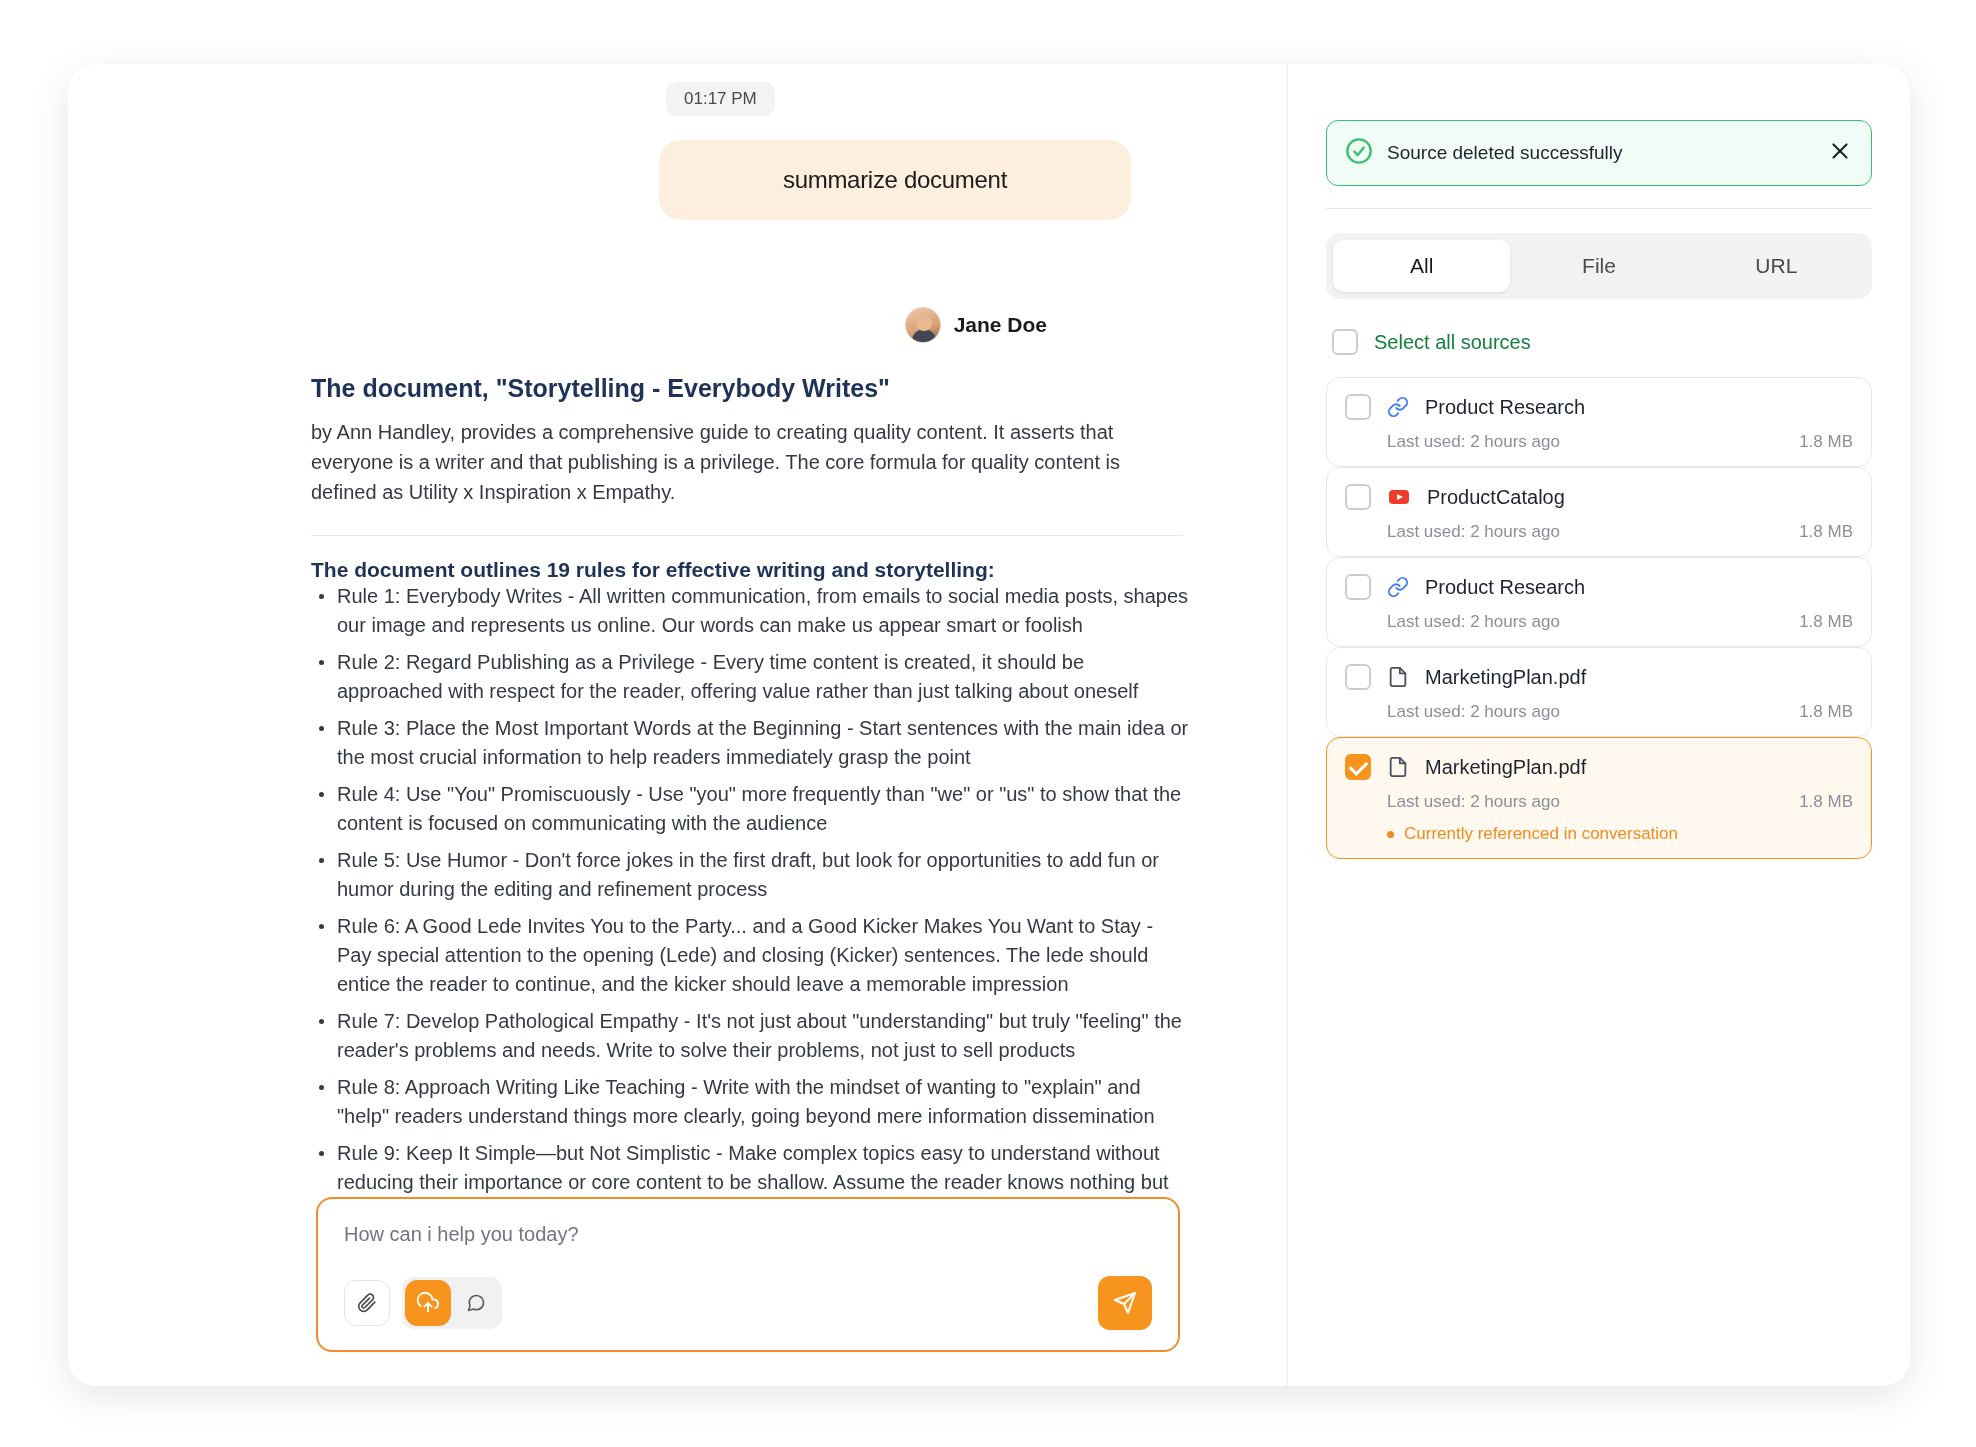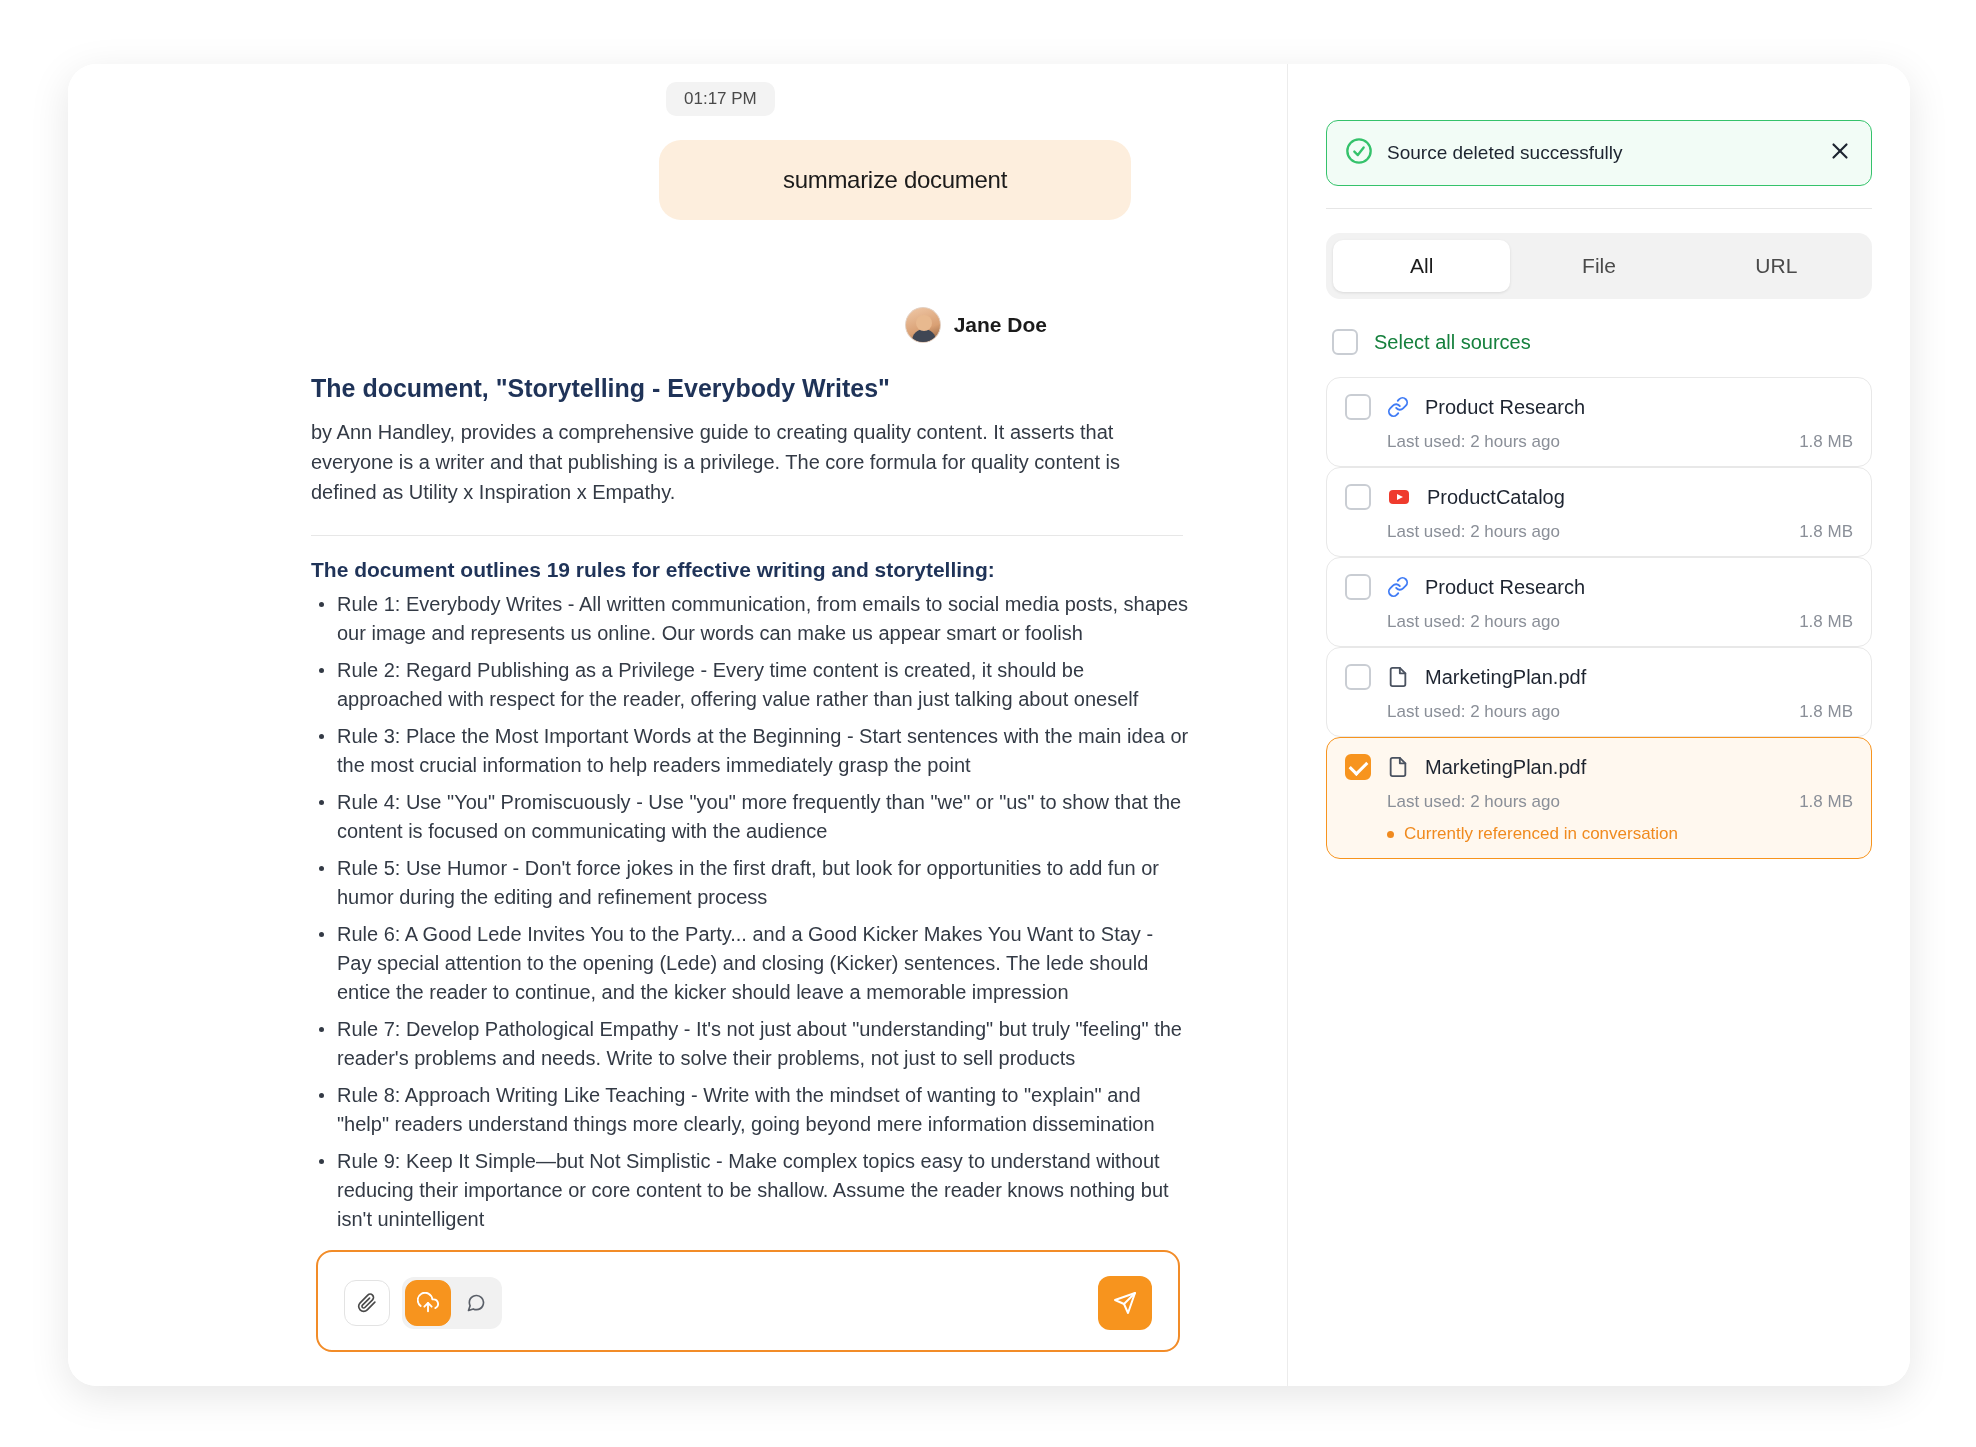--- a/index.html
+++ b/index.html
@@ -87,21 +87,21 @@
   }
   .answer p.lead {
     font-size: 20px; color: #333a45; line-height: 1.5;
   }
   .divider {
     margin: 28px 0 22px 0;
     border-top: 1px solid #e7e7e7;
     width: 872px;
   }
   .answer h3 {
-    font-size: 21px; color: #1f3358; font-weight: 700; margin-bottom: 8px;
+    font-size: 21px; color: #1f3358; font-weight: 700; margin-bottom: 0;
   }
   .rules { list-style: none; }
   .rules li {
     position: relative;
     font-size: 20px;
     line-height: 1.45;
     color: #333a45;
     margin-bottom: 8px;
     padding-left: 26px;
   }
@@ -272,20 +272,21 @@
         <li>Rule 4: Use "You" Promiscuously - Use "you" more frequently than "we" or "us" to show that the content is focused on communicating with the audience</li>
         <li>Rule 5: Use Humor - Don't force jokes in the first draft, but look for opportunities to add fun or humor during the editing and refinement process</li>
         <li> Rule 6: A Good Lede Invites You to the Party... and a Good Kicker Makes You Want to Stay - Pay special attention to the opening (Lede) and closing (Kicker) sentences. The lede should entice the reader to continue, and the kicker should leave a memorable impression</li>
         <li>Rule 7: Develop Pathological Empathy - It's not just about "understanding" but truly "feeling" the reader's problems and needs. Write to solve their problems, not just to sell products</li>
         <li>Rule 8: Approach Writing Like Teaching - Write with the mindset of wanting to "explain" and "help" readers understand things more clearly, going beyond mere information dissemination</li>
         <li>Rule 9: Keep It Simple—but Not Simplistic - Make complex topics easy to understand without reducing their importance or core content to be shallow. Assume the reader knows nothing but isn't unintelligent</li>
       </ul>
     </div>
 
     <div class="composer">
+      <div class="composer-placeholder">How can i help you today?</div>
       <div class="composer-tools">
         <div class="tool-btn">
           <svg width="20" height="20" viewBox="0 0 24 24" fill="none" stroke="currentColor" stroke-width="2" stroke-linecap="round" stroke-linejoin="round">
               <path d="M21.44 11.05l-9.19 9.19a6 6 0 0 1-8.49-8.49l9.19-9.19a4 4 0 0 1 5.66 5.66l-9.2 9.19a2 2 0 0 1-2.83-2.83l8.49-8.48"></path>
             </svg>
         </div>
         <div class="tool-group">
           <div class="tool-btn accent">
             <svg width="22" height="22" viewBox="0 0 24 24" fill="none" stroke="currentColor" stroke-width="2" stroke-linecap="round" stroke-linejoin="round">
                 <path d="M20 17.58A5 5 0 0 0 18 8h-1.26A8 8 0 1 0 4 15.25"></path>

